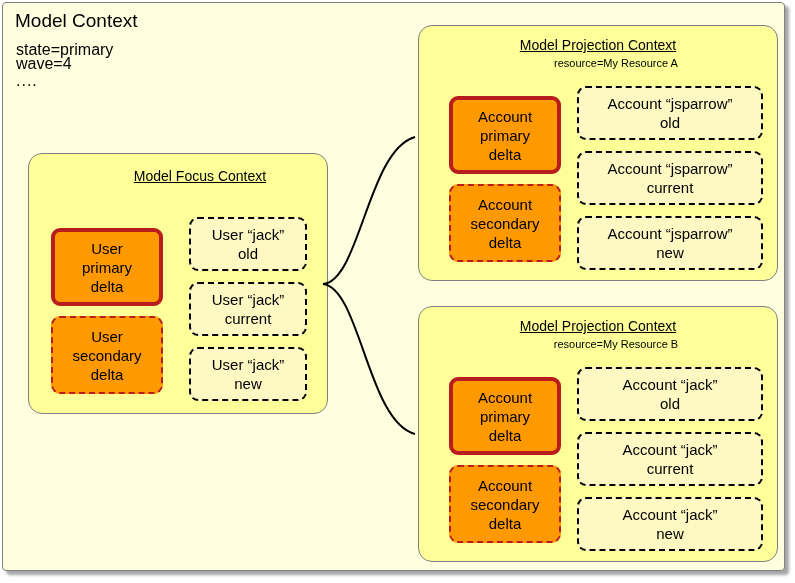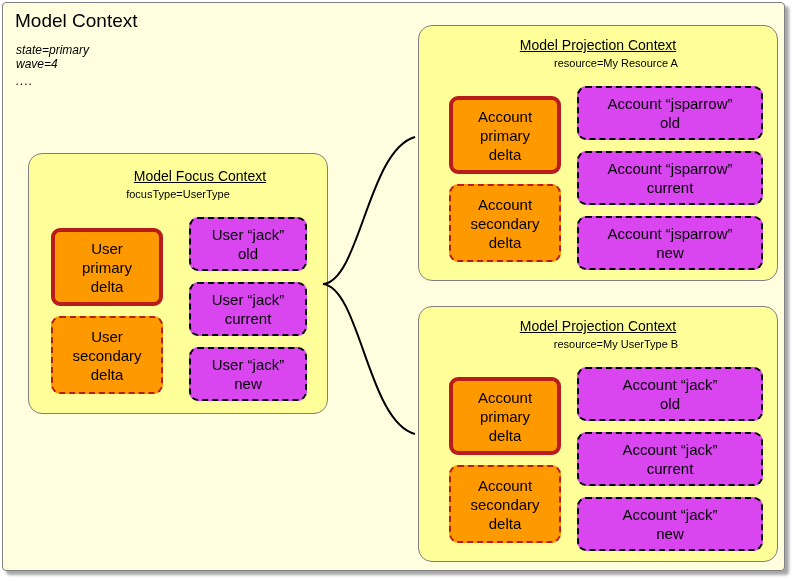--- a/index.html
+++ b/index.html
@@ -41,23 +41,22 @@
     top: 6px;
     font-size: 19px;
     line-height: 24px;
     white-space: nowrap;
   }
 
   .mc-props {
     position: absolute;
     left: 13px;
     top: 40px;
-    font-size: 12px;
+    font-size: 16px;
     line-height: 14px;
-    font-style: italic;
   }
   .mc-props div { white-space: nowrap; }
   .mc-props .dots {
     letter-spacing: 1px;
     padding-top: 3px;
   }
 
   
   .panel {
     position: absolute;
@@ -104,21 +103,21 @@
     border: 4px solid #b91c1c;
     font-size: 15px;
     align-items: center;
   }
   .node.delta.secondary {
     border-style: dashed;
     border-width: 2px;
   }
 
   .node.state {
-    background: #d946ef;
+    background: #fef9c3;
     border: 2px dashed #000000;
     font-size: 15px;
   }
 
   
   #focus-panel {
     left: 25px;
     top: 150px;
     width: 300px;
     height: 261px;
@@ -162,21 +161,20 @@
     <div class="mc-title">Model Context</div>
 
     <div class="mc-props">
       <div>state=primary</div>
       <div>wave=4</div>
       <div class="dots">....</div>
     </div>
 
     <div class="panel" id="focus-panel">
       <div class="panel-title">Model Focus Context</div>
-      <div class="panel-subtitle">focusType=UserType</div>
 
       <div class="node delta" style="left:22px; top:74px; width:112px; height:78px;">
         <span>
           <span>User</span><br>
           <span>primary</span><br>
           <span>delta</span>
         </span>
       </div>
 
       <div class="node delta secondary" style="left:22px; top:162px; width:112px; height:78px;">
@@ -246,21 +244,21 @@
       <div class="node state" style="left:158px; top:190px; width:186px; height:54px;">
         <span>
           <span>Account “jsparrow”</span><br>
           <span>new</span>
         </span>
       </div>
     </div>
 
     <div class="panel projection" id="projection-b">
       <div class="panel-title">Model Projection Context</div>
-      <div class="panel-subtitle">resource=My UserType B</div>
+      <div class="panel-subtitle">resource=My Resource B</div>
 
       <div class="node delta" style="left:30px; top:70px; width:112px; height:78px;">
         <span>
           <span>Account</span><br>
           <span>primary</span><br>
           <span>delta</span>
         </span>
       </div>
 
       <div class="node delta secondary" style="left:30px; top:158px; width:112px; height:78px;">

